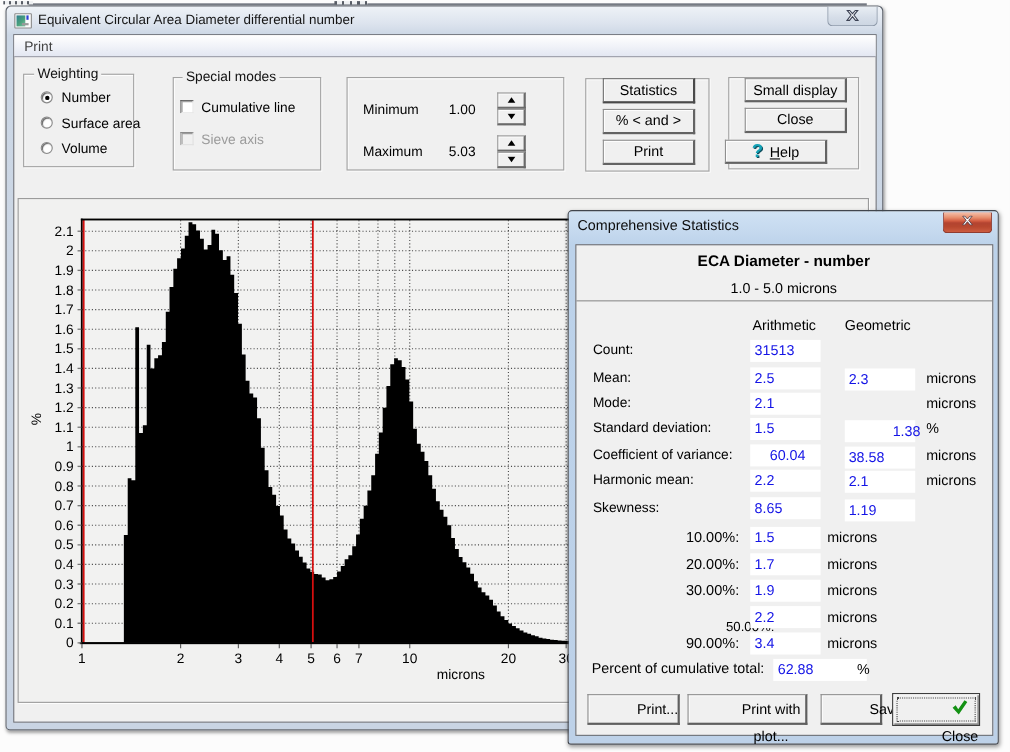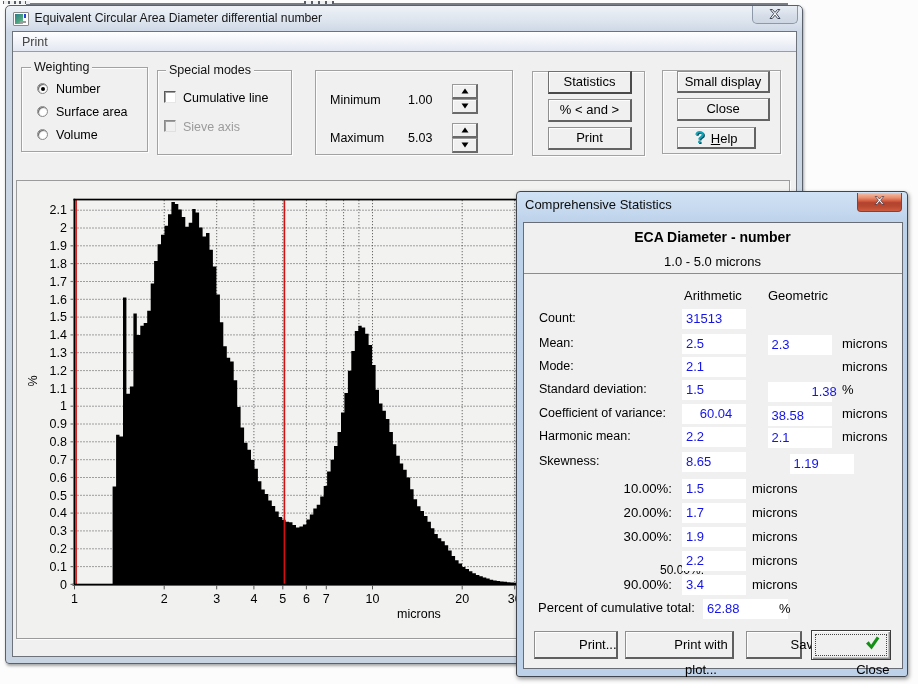--- a/index.html
+++ b/index.html
@@ -60,21 +60,21 @@
     <div class="b"></div>
     <div class="m"></div>
   </div>
 <div id="title" class="abs">Equivalent Circular Area Diameter differential number</div>
 <div id="xbtn" class="abs">
     <svg class="xg" width="12" height="10" viewBox="0 0 12 10">
       <path d="M1.2,0.5 L3.4,0.5 L6,3.4 L8.6,0.5 L10.8,0.5 L7.3,4.7 L11,9.5 L8.7,9.5 L6,6.2 L3.3,9.5 L1,9.5 L4.7,4.7 Z" fill="#fafbfd" stroke="#3d4355" stroke-width="1"></path>
     </svg>
   </div>
 
-<div class="abs grp" style="left:21px;top:67px;width:127px;height:85px;">
+<div class="abs grp" style="left:21px;top:67px;width:101px;height:85px;">
  <span class="glab" style="left:9px;">Weighting</span>
 </div>
 <div class="abs radio" style="left:37px;top:83px;">
     <span class="rdot"></span>
   </div>
 <div class="abs lab" style="left:56px;top:82px;">Number</div>
 <div class="abs radio" style="left:37px;top:106px;"></div>
 <div class="abs lab" style="left:56px;top:105px;">Surface area</div>
 <div class="abs radio" style="left:37px;top:129px;"></div>
 <div class="abs lab" style="left:56px;top:128px;">Volume</div>
@@ -114,21 +114,21 @@
   </div>
 
 <div class="abs grp" style="left:532px;top:71px;width:113px;height:85px;"></div>
 <div class="abs btn" style="left:548px;top:71px;width:84px;height:23px;line-height:20px;border-color:#6f6f6f #4a4a4a #4a4a4a #6f6f6f;">Statistics</div>
 <div class="abs btn" style="left:548px;top:99px;width:84px;height:23px;line-height:20px;">% &lt; and &gt;</div>
 <div class="abs btn" style="left:548px;top:127px;width:84px;height:23px;line-height:20px;">Print</div>
 
 <div class="abs grp" style="left:662px;top:70px;width:119px;height:84px;"></div>
 <div class="abs btn" style="left:677px;top:71px;width:93px;height:22px;line-height:19px;">Small display</div>
 <div class="abs btn" style="left:677px;top:98px;width:93px;height:23px;line-height:20px;">Close</div>
-<div class="abs btn" style="left:677px;top:127px;width:79px;height:22px;line-height:19px;"><span style="color:#14a2b6;font-weight:bold;font-size:17px;text-shadow:1px 1px 0 #0c4a5a;margin-right:6px;">?</span><span style="text-decoration:underline;">H</span>elp</div>
+<div class="abs btn" style="left:659px;top:127px;width:93px;height:22px;line-height:19px;"><span style="color:#14a2b6;font-weight:bold;font-size:17px;text-shadow:1px 1px 0 #0c4a5a;margin-right:6px;">?</span><span style="text-decoration:underline;">H</span>elp</div>
 
 <div id="panel" class="abs"></div>
 <svg id="chart" width="918" height="684" viewBox="0 0 918 684" font-family="Liberation Sans, sans-serif" fill="#000">
     <rect x="74.5" y="200.2" width="695.5" height="384.2" fill="#f2f2f1"></rect>
     <line x1="74.5" y1="566.6" x2="770" y2="566.6" stroke="#4a4a4a" stroke-width="1" stroke-dasharray="1 2"></line>
     <line x1="74.5" y1="548.8" x2="770" y2="548.8" stroke="#4a4a4a" stroke-width="1" stroke-dasharray="1 2"></line>
     <line x1="74.5" y1="530.9" x2="770" y2="530.9" stroke="#4a4a4a" stroke-width="1" stroke-dasharray="1 2"></line>
     <line x1="74.5" y1="513.1" x2="770" y2="513.1" stroke="#4a4a4a" stroke-width="1" stroke-dasharray="1 2"></line>
     <line x1="74.5" y1="495.3" x2="770" y2="495.3" stroke="#4a4a4a" stroke-width="1" stroke-dasharray="1 2"></line>
     <line x1="74.5" y1="477.5" x2="770" y2="477.5" stroke="#4a4a4a" stroke-width="1" stroke-dasharray="1 2"></line>
@@ -260,21 +260,21 @@
 <div class="abs dlab" style="left:539px;top:406px;">Coefficient of variance:</div>
 <div class="abs vbox" style="left:682px;top:404px;text-align:center;">60.04</div>
 <div class="abs vbox" style="left:767.5px;top:406px;">38.58</div>
 <div class="abs dlab" style="left:842px;top:406px;font-size:13px;">microns</div>
 <div class="abs dlab" style="left:539px;top:429px;">Harmonic mean:</div>
 <div class="abs vbox" style="left:682px;top:427px;">2.2</div>
 <div class="abs vbox" style="left:767.5px;top:428px;">2.1</div>
 <div class="abs dlab" style="left:842px;top:429px;font-size:13px;">microns</div>
 <div class="abs dlab" style="left:539px;top:454px;">Skewness:</div>
 <div class="abs vbox" style="left:682px;top:452px;">8.65</div>
-<div class="abs vbox" style="left:767.5px;top:454px;margin-left:22px;">1.19</div>
+<div class="abs vbox" style="left:767.5px;top:454px;">1.19</div>
 <div class="abs dlab" style="font-size:13.2px;left:672px;top:481px;transform:translateX(-100%);">10.00%:</div>
 <div class="abs vbox" style="left:682px;top:479px;">1.5</div>
 <div class="abs dlab" style="left:752px;top:481px;font-size:13px;">microns</div>
 <div class="abs dlab" style="font-size:13.2px;left:672px;top:505px;transform:translateX(-100%);">20.00%:</div>
 <div class="abs vbox" style="left:682px;top:503px;">1.7</div>
 <div class="abs dlab" style="left:752px;top:505px;font-size:13px;">microns</div>
 <div class="abs dlab" style="font-size:13.2px;left:672px;top:529px;transform:translateX(-100%);">30.00%:</div>
 <div class="abs vbox" style="left:682px;top:527px;">1.9</div>
 <div class="abs dlab" style="left:752px;top:529px;font-size:13px;">microns</div>
 <div class="abs dlab" style="font-size:12px;left:672px;top:563px;transform:translateX(-100%);margin-left:32px;">50.00%:</div>

